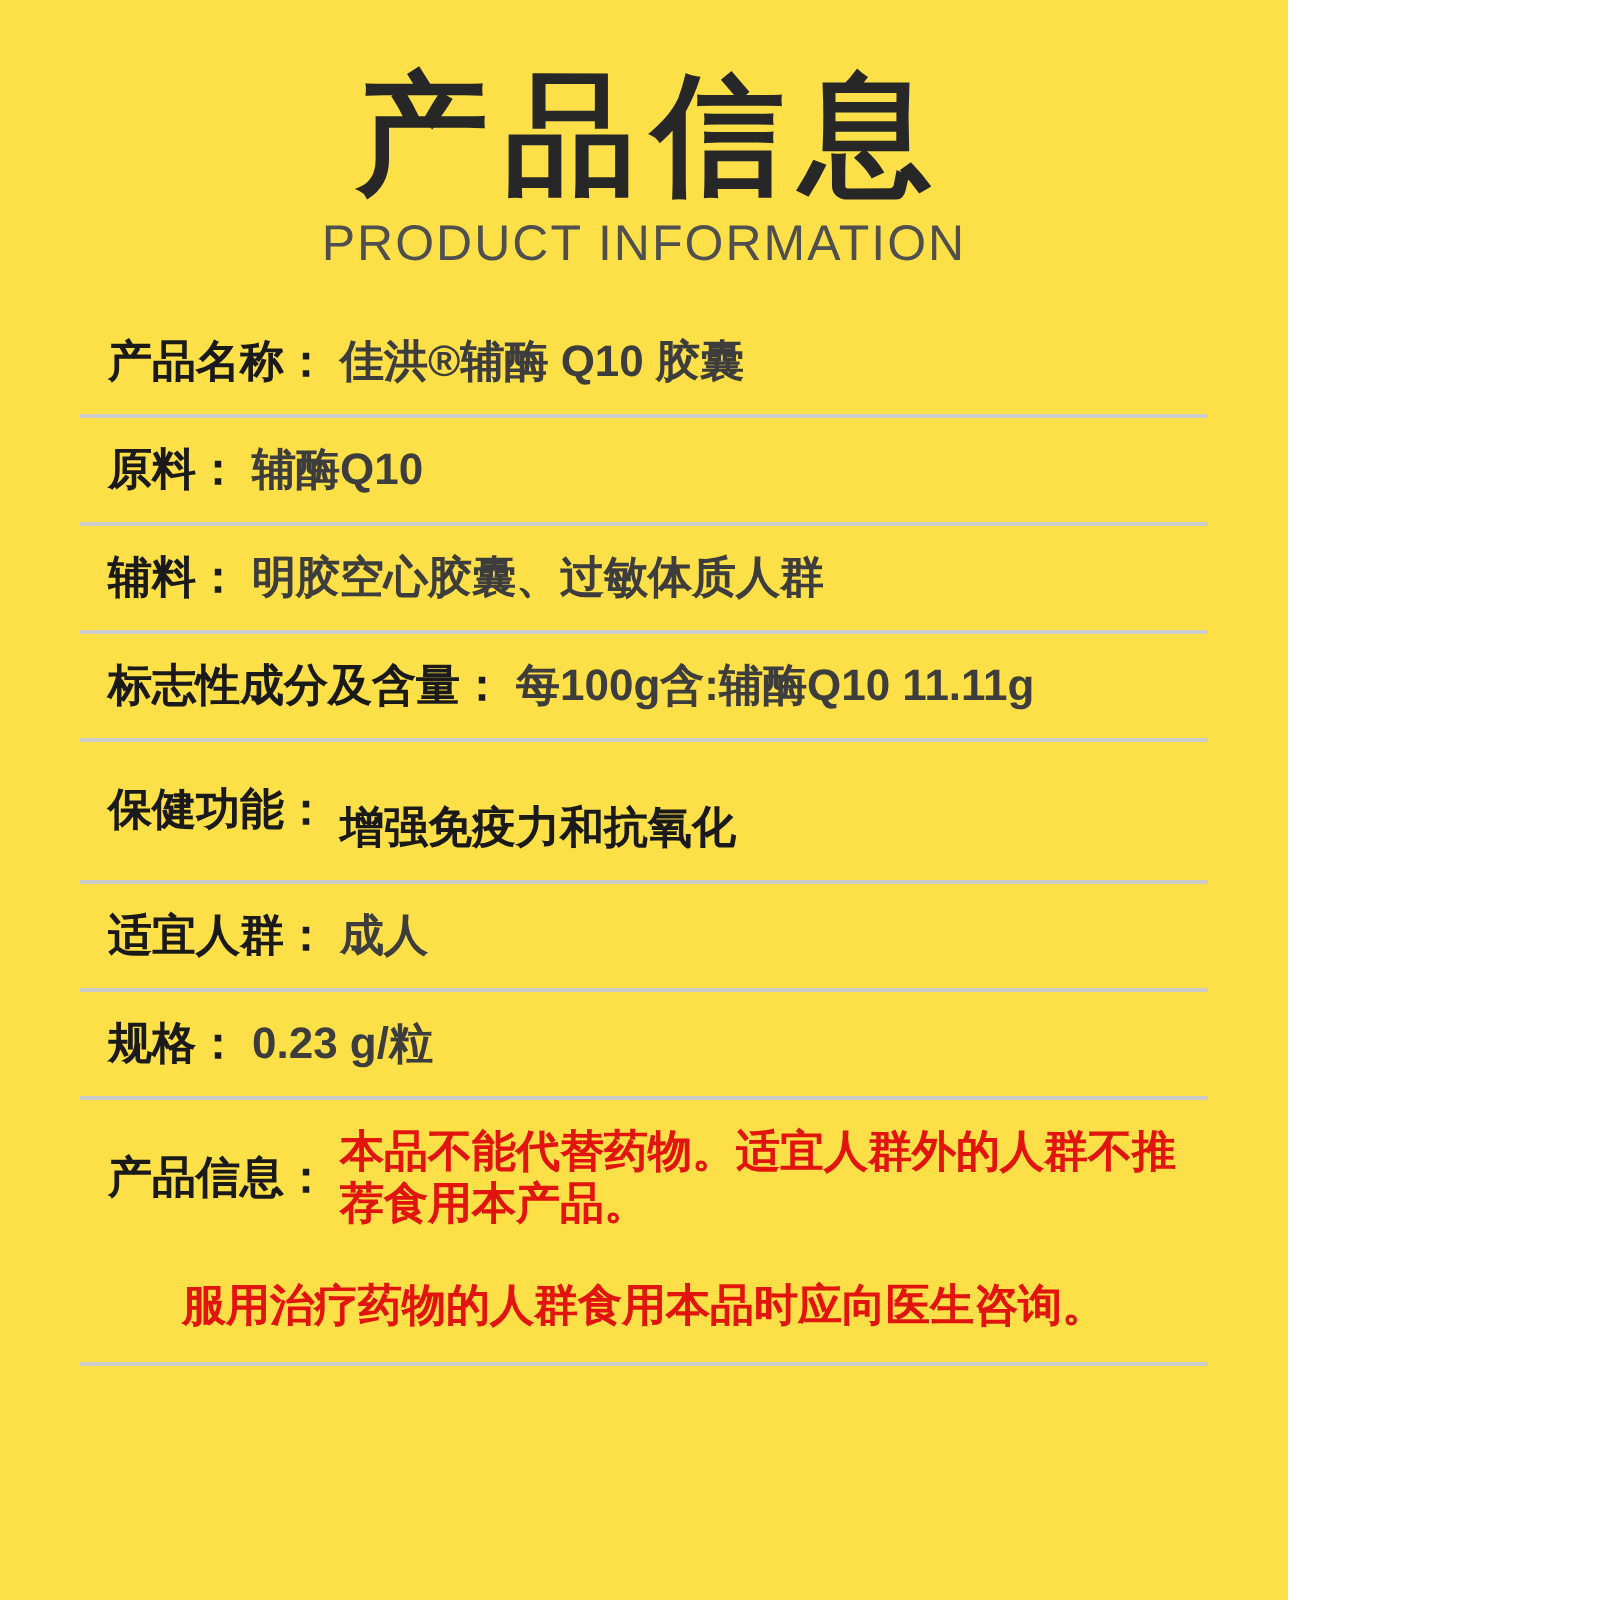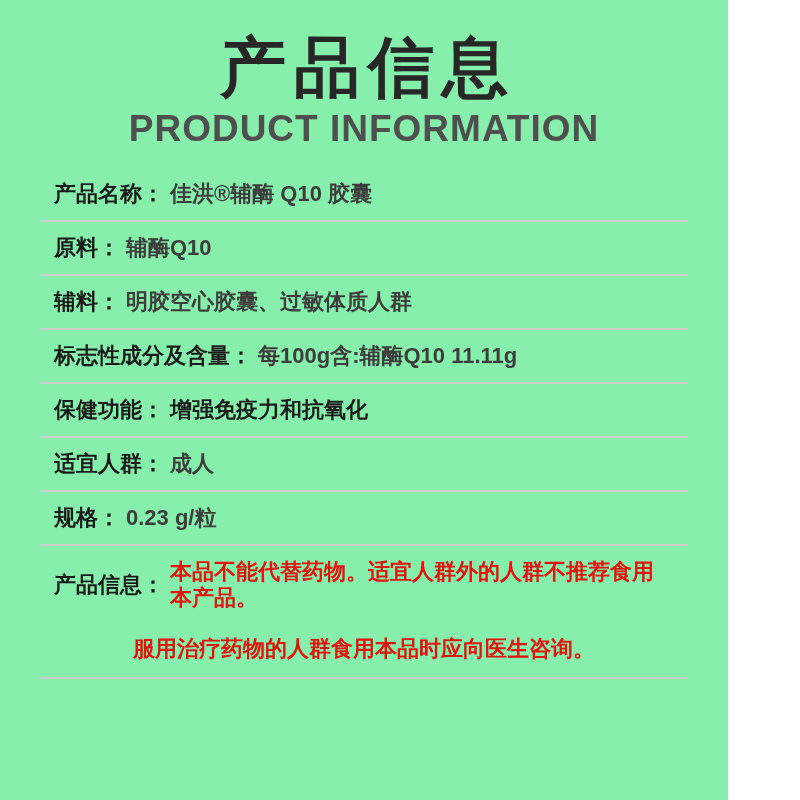--- a/index.html
+++ b/index.html
@@ -10,42 +10,42 @@
   }
   * { margin: 0; padding: 0; box-sizing: border-box; }
   html, body { background: #ffffff; }
   body {
     width: 800px;
     height: 800px;
     overflow: hidden;
     font-family: "Liberation Sans", "DejaVu Sans", sans-serif;
   }
   .page {
-    width: 728px;
+    width: 644px;
     height: 800px;
-    background: #86efac;
+    background: #fde047;
   }
   header {
     text-align: center;
     padding-top: 30px;
   }
   .title {
     font-size: 66px;
     font-weight: 800;
     letter-spacing: 8px;
     margin-right: -8px; 
     color: #272727;
     line-height: 1.15;
   }
   .subtitle {
-    font-size: 37px;
+    font-size: 25px;
     color: #4f4f4f;
     letter-spacing: 1px;
     margin-top: 2px;
-    font-weight: 700;
+    font-weight: 400;
   }
   .table {
     margin: 18px 40px 0 40px;
   }
   .row {
     display: flex;
     align-items: center;
     padding: 13px 14px;
     border-bottom: 2px solid var(--divider);
     font-size: 22px;
@@ -59,20 +59,21 @@
     flex-shrink: 0;
   }
   .value {
     color: var(--value);
     font-weight: 700;
     margin-left: 6px;
   }
   .value.bold {
     font-weight: bold;
     color: var(--label);
+    margin-top: 17px;
   }
   .value.red {
     color: var(--red);
     font-weight: bold;
   }
   .note-line {
     text-align: center;
     color: var(--red);
     font-weight: bold;
     font-size: 22px;

